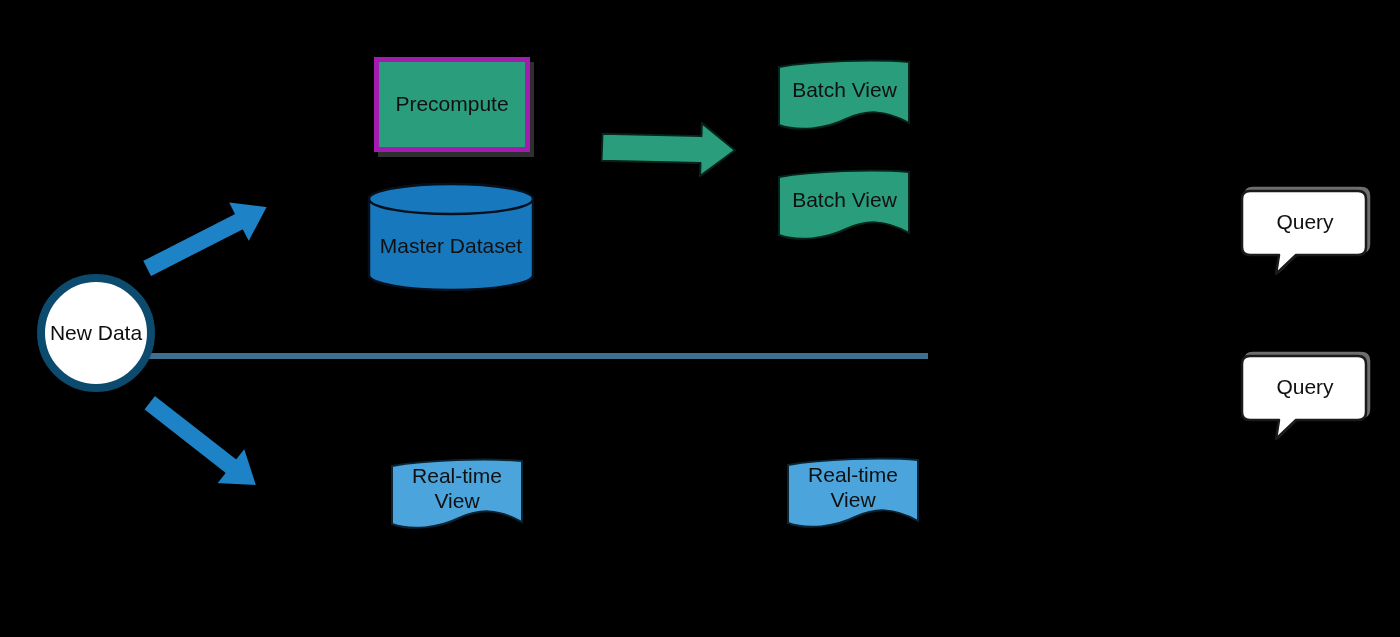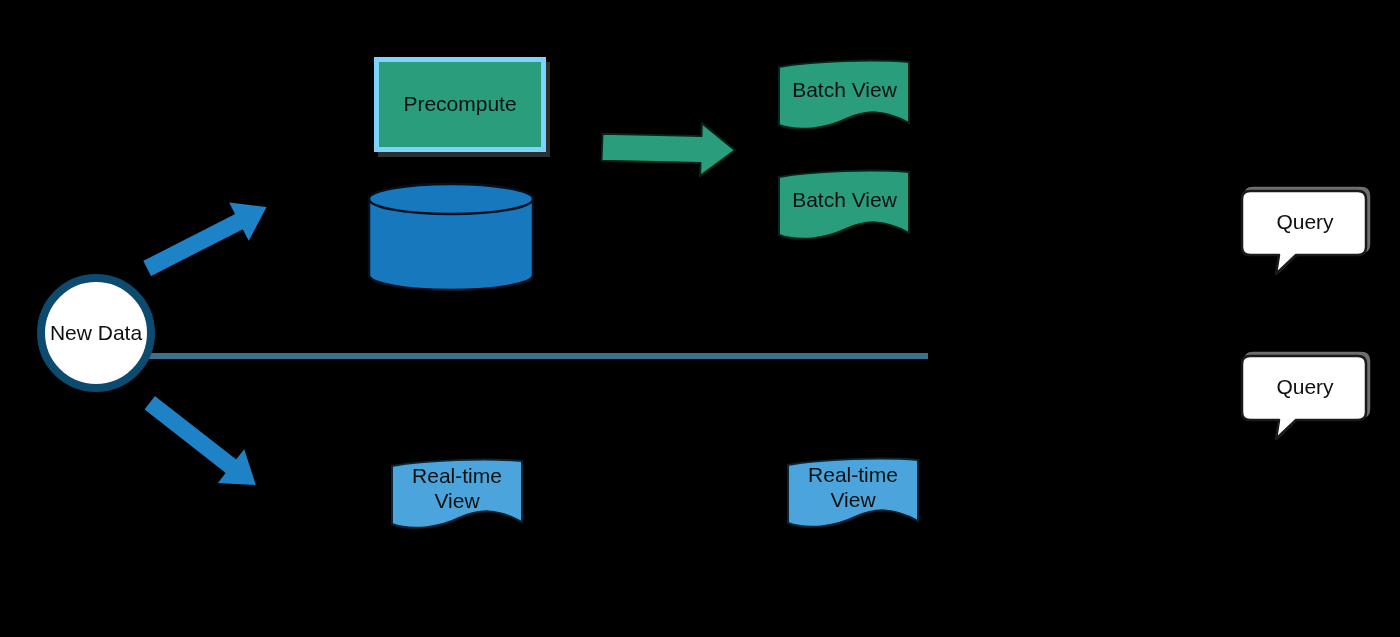--- a/index.html
+++ b/index.html
@@ -7,22 +7,22 @@
     position:relative;width:1400px;height:637px;background:#000;overflow:hidden;
     font-family:"Liberation Sans", sans-serif;color:#111;
   }
   .abs{position:absolute;}
   .label{
     display:flex;align-items:center;justify-content:center;text-align:center;
     font-size:21px;line-height:1.18;color:#101010;pointer-events:none;
   }
   
   .precompute{
-    left:374px;top:57px;width:172px;height:95px;box-sizing:border-box;
-    background:#2A9E7C;border:5px solid #7dd3fc;
+    left:374px;top:57px;width:156px;height:95px;box-sizing:border-box;
+    background:#2A9E7C;border:5px solid #a21caf;
     box-shadow:4px 5px 0 0 #2e2f31;
   }
   .precompute .label{width:100%;height:100%;}
   
   .new-data{
     left:37px;top:274px;width:102px;height:102px;box-sizing:content-box;
     background:#ffffff;border:8px solid #0c4a6e;border-radius:50%;
     display:flex;align-items:center;justify-content:center;
   }
   
@@ -55,20 +55,21 @@
   </div>
 
   <div class="abs precompute">
     <span class="label">Precompute</span>
   </div>
 
   <svg class="abs" style="left:366px;top:181px;" width="170" height="114" viewBox="0 0 170 114">
     <path d="M3,18 A82,15 0 0 1 167,18 L167,94 A82,15 0 0 1 3,94 Z" stroke="#05101c" stroke-width="2.5" fill="#1878BE"></path>
     <ellipse cx="85" cy="18" rx="82" ry="15" stroke="#05101c" stroke-width="2.5" fill="#1878BE"></ellipse>
   </svg>
+  <div class="abs label shape-label" style="left:371px;top:228px;width:160px;height:36px;">Master Dataset</div>
 
   <svg class="abs" style="left:778px;top:57px;" width="133" height="82" viewBox="0 0 133 82">
     <path d="M1,10 C35,4 95,2 131,5 L131,66 C106,52 88,53 68,62 C48,72 20,75 1,68 Z" stroke="#06241b" stroke-width="2" fill="#2A9E7C"></path>
   </svg>
   <div class="abs label shape-label" style="left:780px;top:62px;width:129px;height:56px;">Batch View</div>
 
   <svg class="abs" style="left:778px;top:167px;" width="133" height="82" viewBox="0 0 133 82">
     <path d="M1,10 C35,4 95,2 131,5 L131,66 C106,52 88,53 68,62 C48,72 20,75 1,68 Z" stroke="#06241b" stroke-width="2" fill="#2A9E7C"></path>
   </svg>
   <div class="abs label shape-label" style="left:780px;top:172px;width:129px;height:56px;">Batch View</div>

